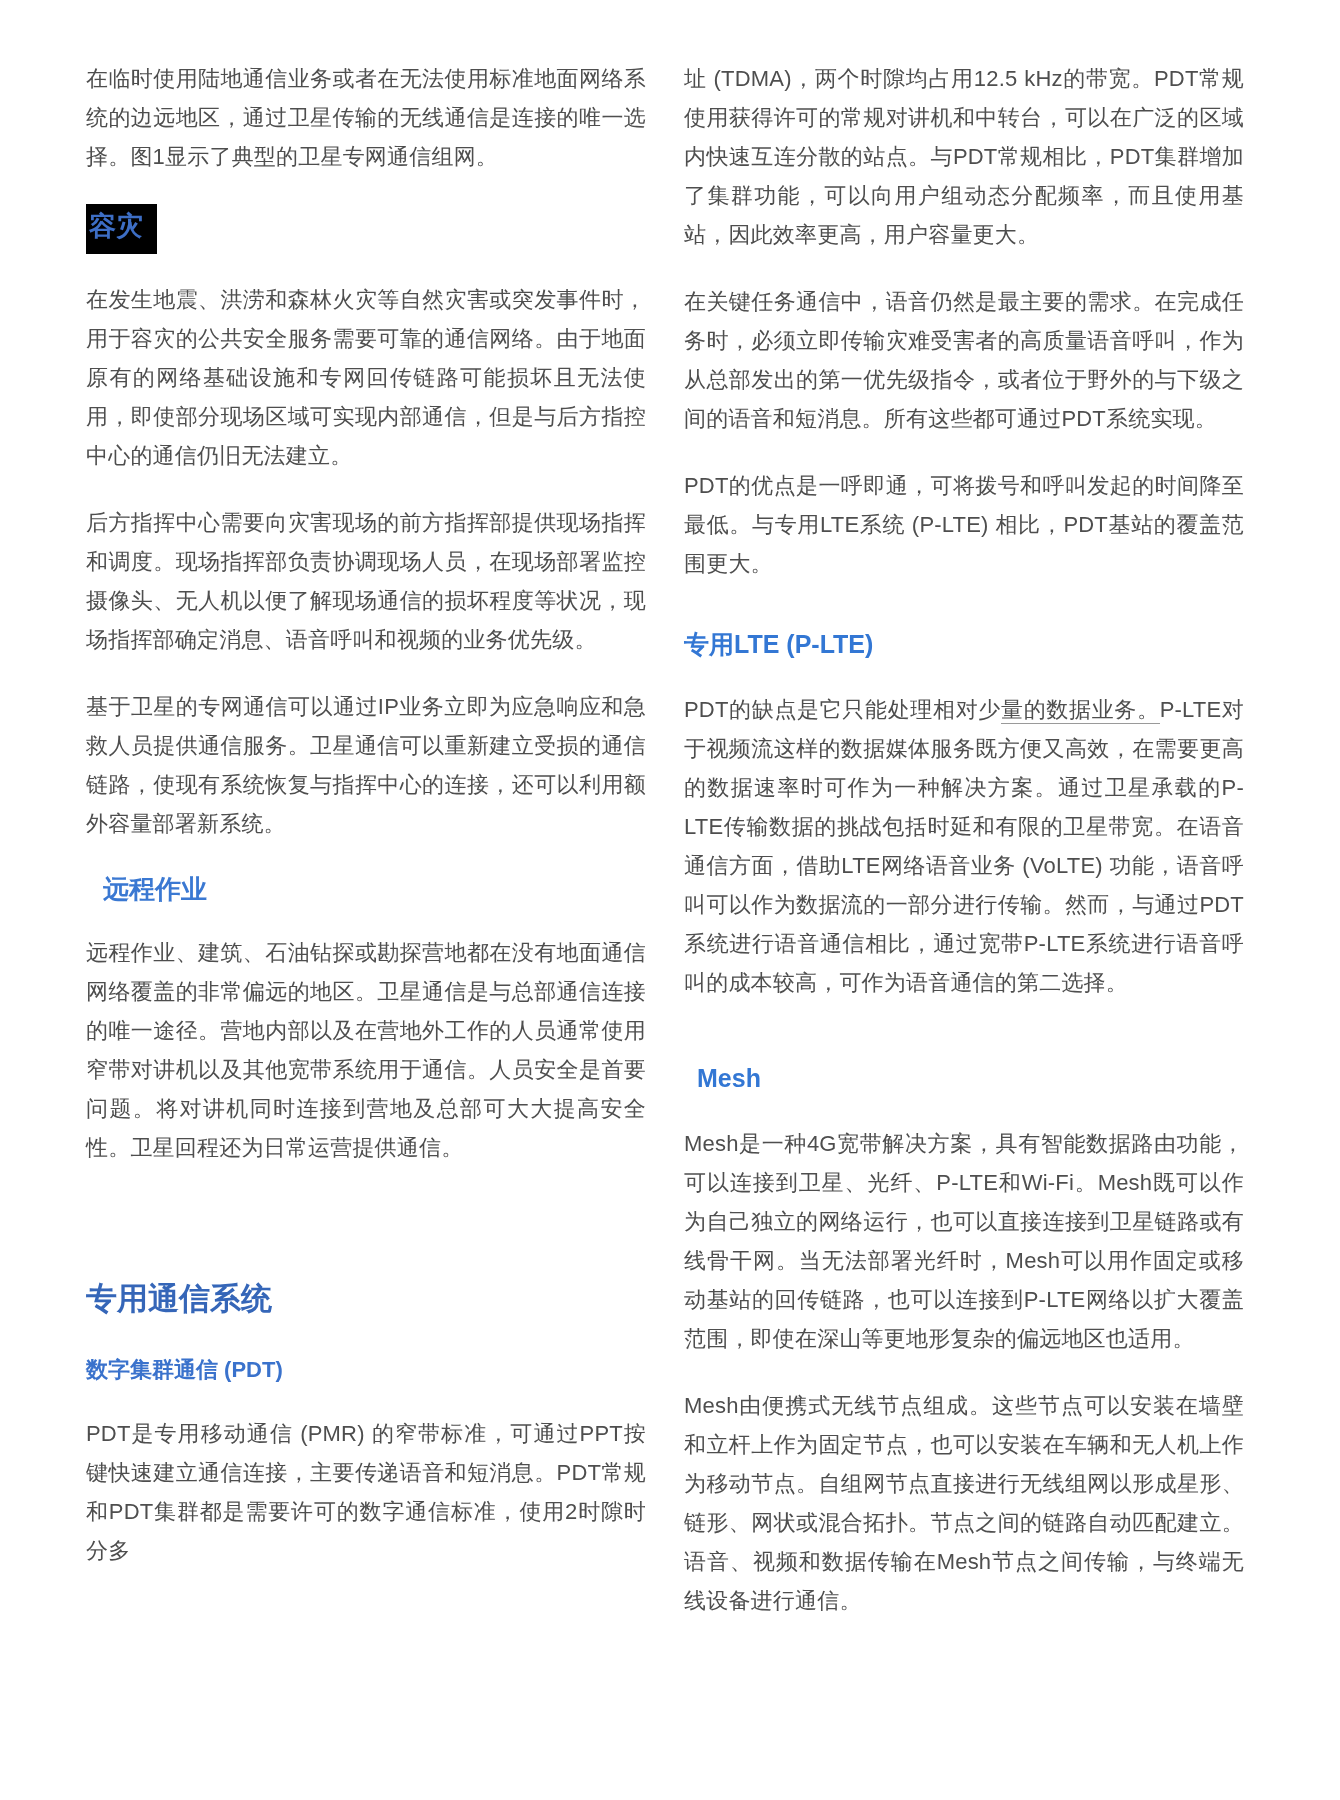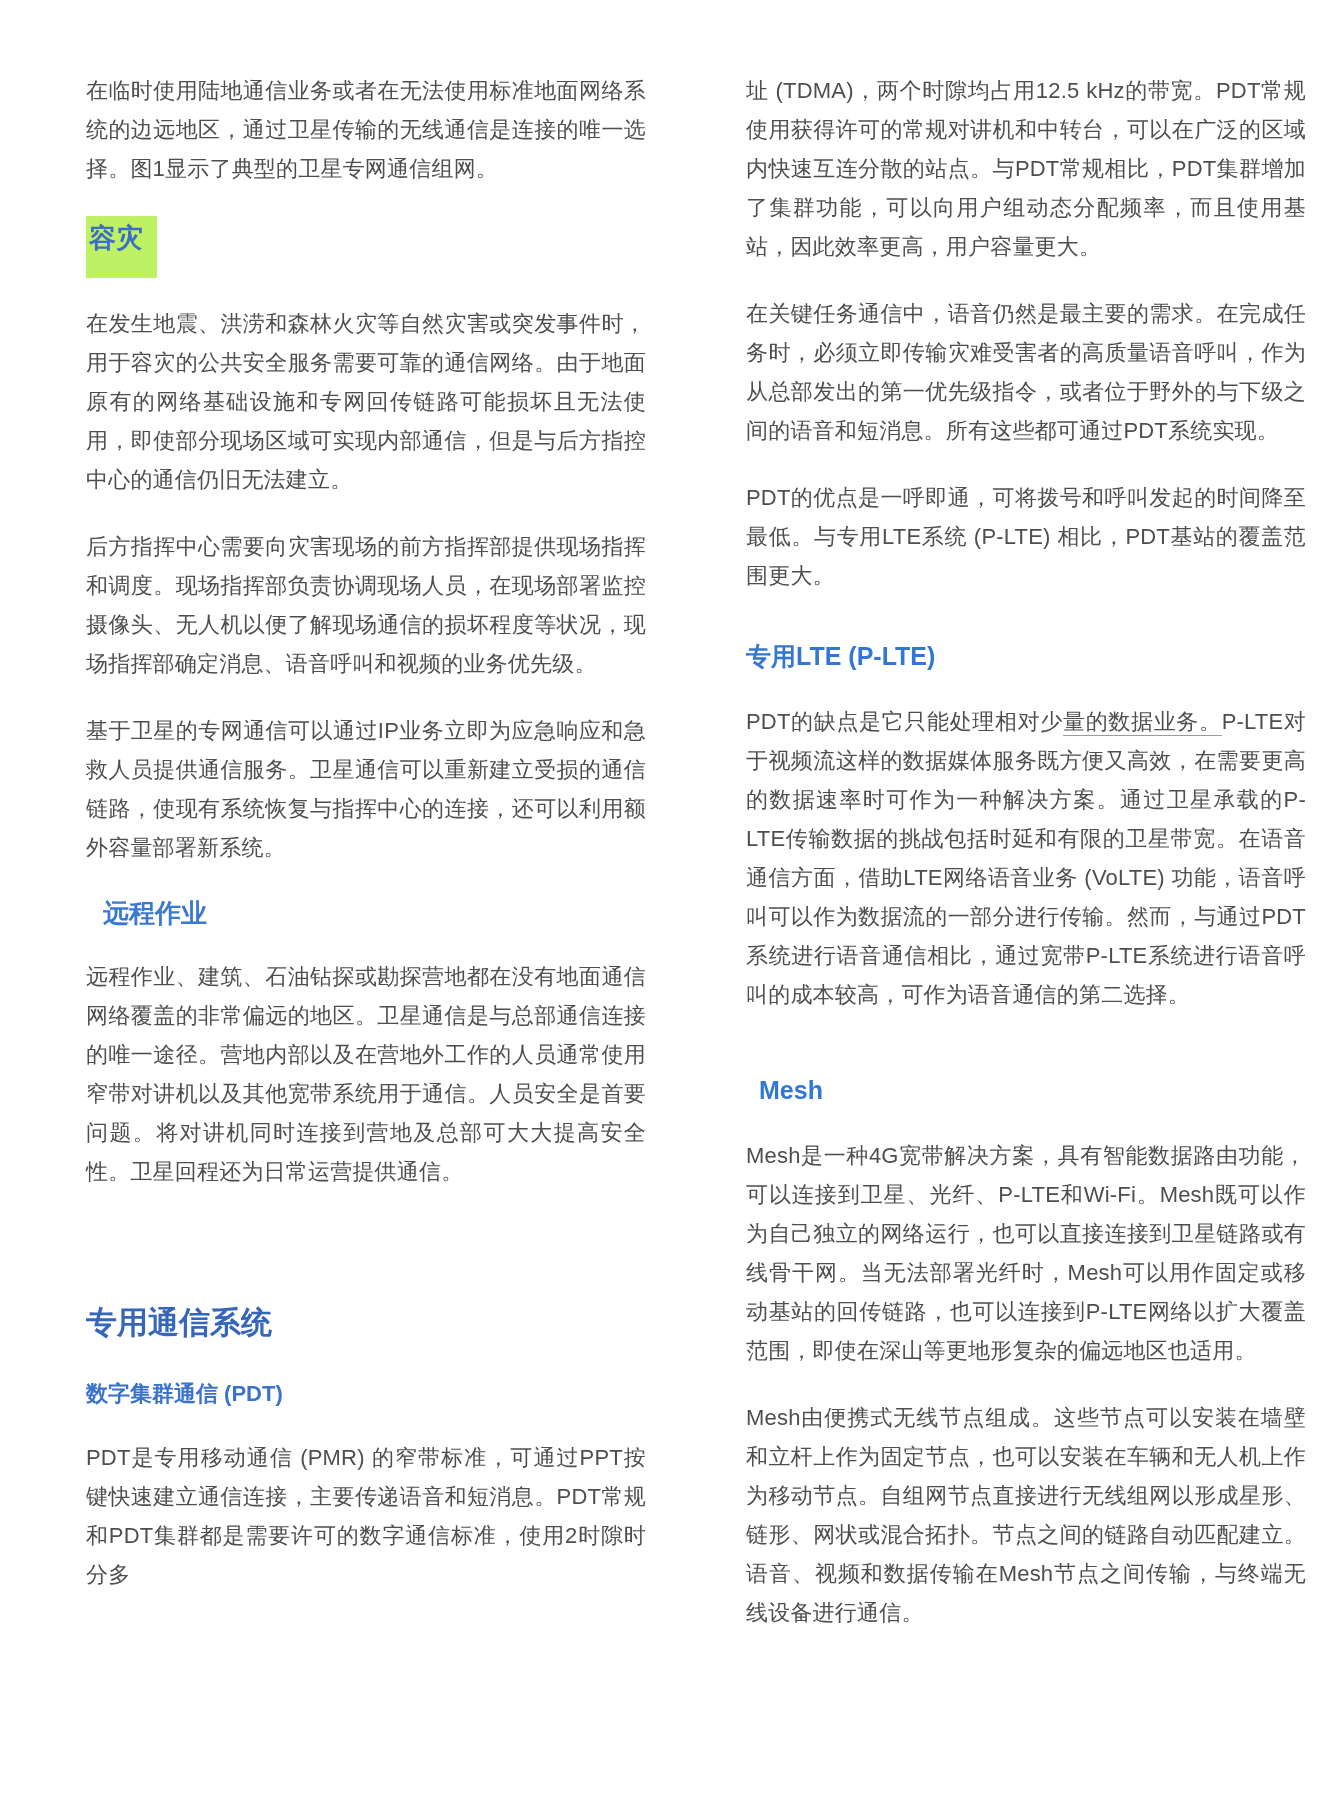--- a/index.html
+++ b/index.html
@@ -5,34 +5,34 @@
   html,body{margin:0;padding:0;}
   body{
     width:1340px;height:1800px;
     background:#ffffff;
     font-family:"Liberation Sans","DejaVu Sans",sans-serif;
     position:relative;
     overflow:hidden;
   }
   .col{position:absolute;top:55px;width:560px;}
   .col-left{left:86px;}
-  .col-right{left:746px;}
+  .col-right{left:684px;}
 
   p.body{
     font-size:22px;
     line-height:39px;
     color:#4e4e4e;
     text-align:justify;
-    margin:16px 0 28px 0;
+    margin:4px 0 28px 0;
     letter-spacing:0.2px;
   }
   h1,h2,h3{font-weight:700;margin:0;}
 
   .h-rongzai{font-size:27px;line-height:34px;color:#3d6ec5;margin:22px 0 26px;}
-  .h-rongzai .hl{display:inline-block;background:#bef264;padding:5px 14px 23px 3px;}
+  .h-rongzai .hl{display:inline-block;background:#000000;padding:5px 14px 11px 3px;}
   .h-yuancheng{font-size:26px;line-height:32px;color:#3a78d2;margin:30px 17px 28px;}
   .h-zhuanyong{font-size:31px;line-height:38px;color:#3566b8;margin:113px 0 38px;}
   .h-shuzi{font-size:22px;line-height:28px;color:#3a72cc;margin:0 0 30px;}
   .h-plte{font-size:25px;line-height:32px;color:#3377d4;margin:45px 0 30px;}
   .h-mesh{font-size:25px;line-height:32px;color:#3377d4;margin:60px 13px 30px;}
 
   .p-mesh-2{margin-top:45px;}
   .u{border-bottom:1px solid #9a9a9a;padding-bottom:1px;}
   .no-mb{margin-bottom:0;}
 </style>

